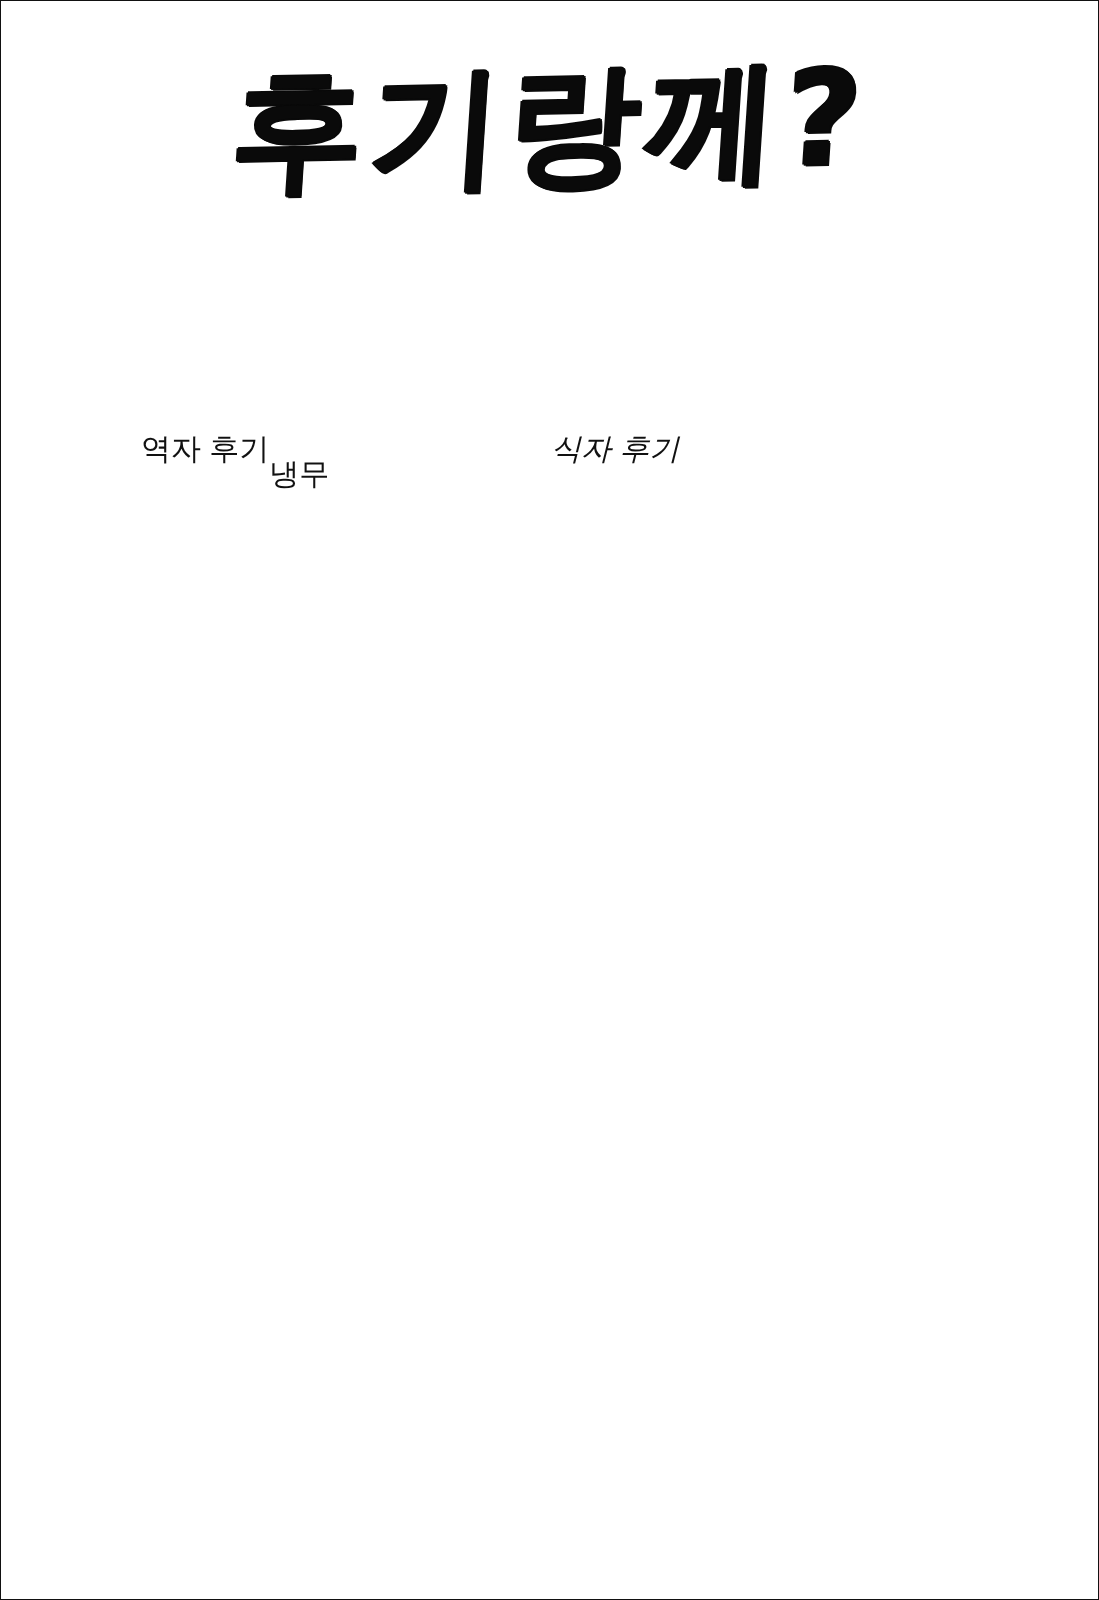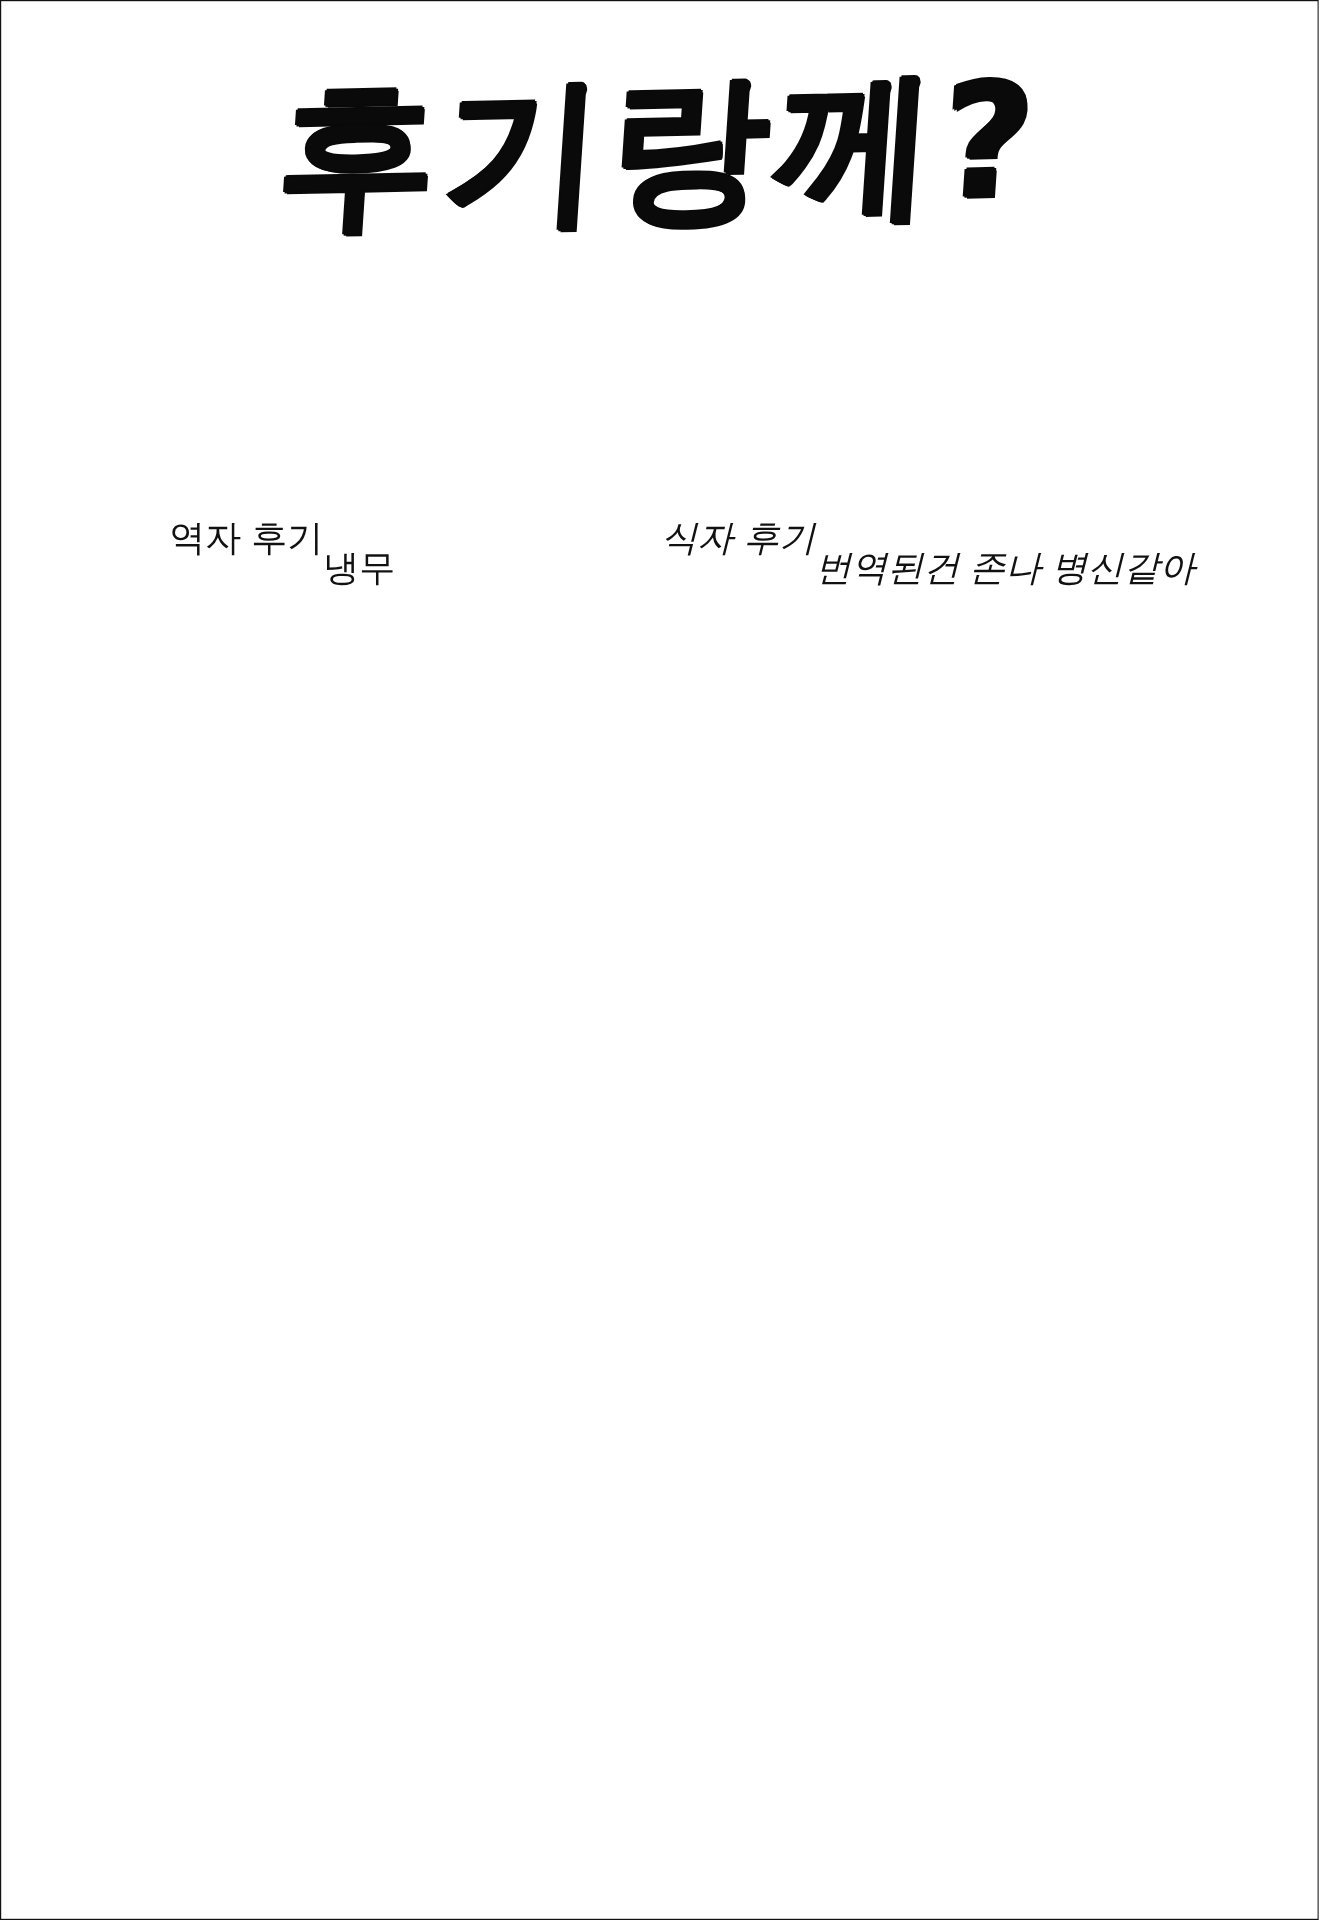--- a/index.html
+++ b/index.html
@@ -104,18 +104,17 @@
 
   <div class="credits">
 
     <div class="col col-left">
       <div class="credit-heading">역자 후기</div>
       <div class="credit-line">냉무</div>
     </div>
 
     <div class="col col-right">
       <div class="credit-heading">식자 후기</div>
-      <div class="credit-line">번역된건 존나 병신같아</div>
     </div>
 
   </div>
 
 </div>
 
 </body></html>

